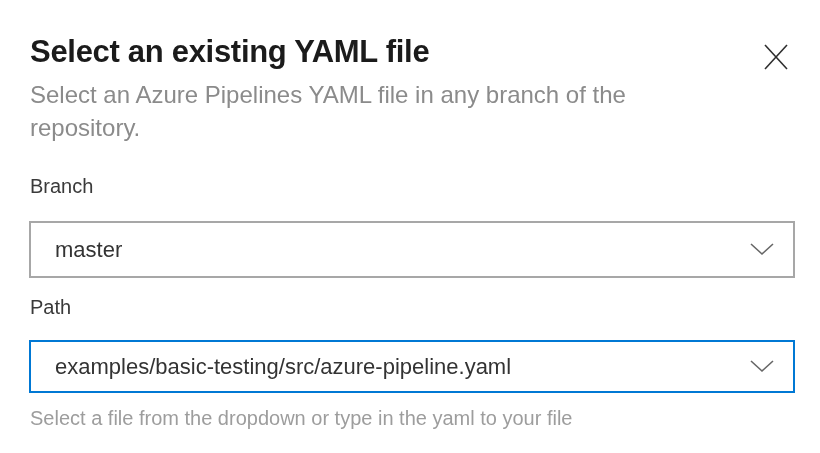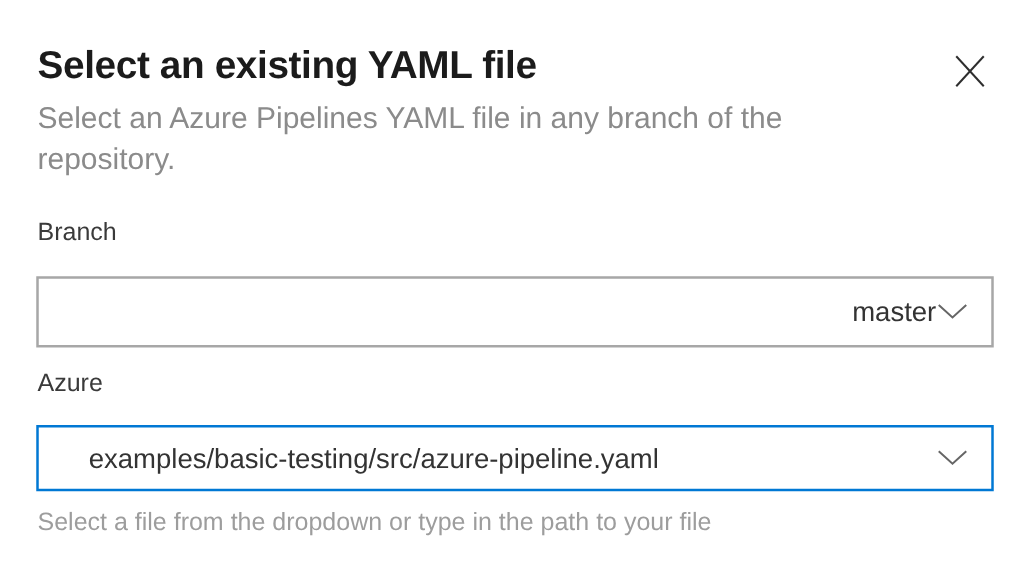--- a/index.html
+++ b/index.html
@@ -66,27 +66,26 @@
     display: flex;
     align-items: center;
     background: #ffffff;
     cursor: pointer;
   }
   .branch-box {
     top: 221px;
     height: 57px;
     border: 2px solid #a7a7a7;
     padding: 0 18px 0 24px;
-    text-align: right;
   }
   .path-box {
     top: 340px;
     height: 53px;
     border: 2px solid #0078d4;
-    padding: 0 18px 0 16px;
+    padding: 0 18px 0 0;
   }
 
   .field-value {
     flex: 1;
     font-size: 22px;
     color: #333333;
     white-space: nowrap;
     overflow: hidden;
   }
 
@@ -142,26 +141,26 @@
 
   <div class="field-box branch-box" role="combobox">
     <span class="field-value">master</span>
     <span class="chevron">
       <svg width="24" height="13" viewBox="0 0 24 13">
         <path d="M1 1 L12 11 L23 1" fill="none" stroke="#666666" stroke-width="1.6"></path>
       </svg>
     </span>
   </div>
 
-  <div class="field-label label-path">Azure</div>
+  <div class="field-label label-path">Path</div>
 
   <div class="field-box path-box" role="combobox">
     <input class="path-input" type="text" value="examples/basic-testing/src/azure-pipeline.yaml" style="">
     <span class="chevron">
       <svg width="24" height="13" viewBox="0 0 24 13">
         <path d="M1 1 L12 11 L23 1" fill="none" stroke="#666666" stroke-width="1.6"></path>
       </svg>
     </span>
   </div>
 
-  <div class="helper-text">Select a file from the dropdown or type in the path to your file</div>
+  <div class="helper-text">Select a file from the dropdown or type in the yaml to your file</div>
 
 </div>
 
 </body></html>

